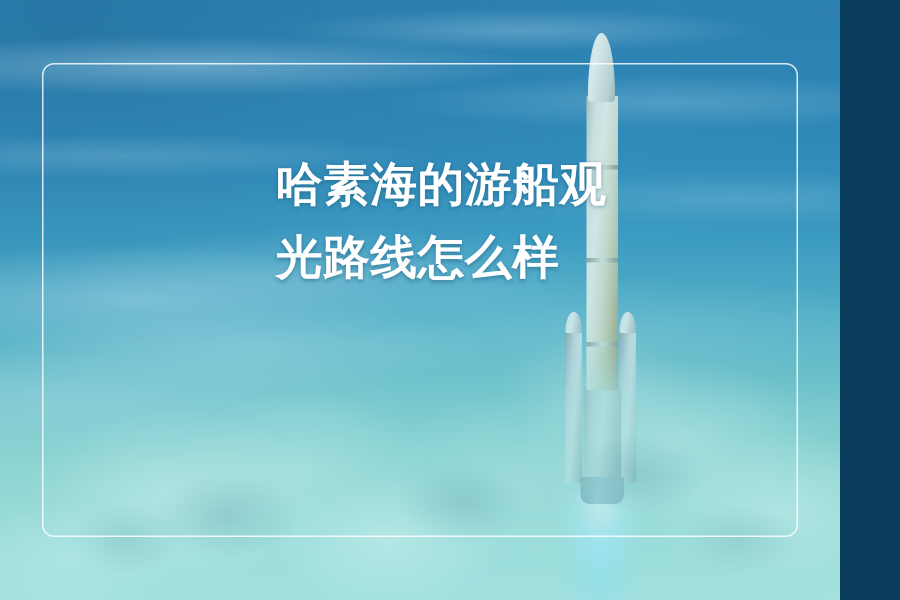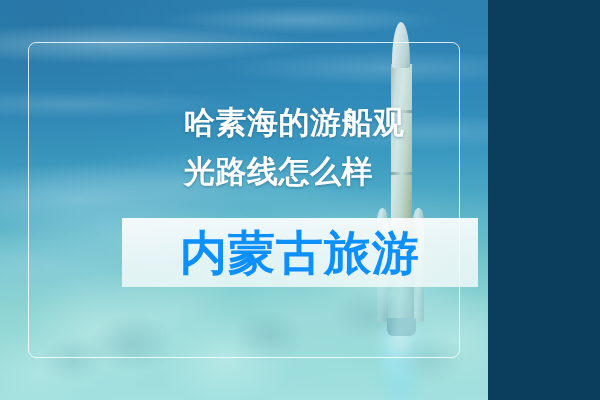--- a/index.html
+++ b/index.html
@@ -3,21 +3,21 @@
 <meta charset="utf-8">
 <style>
   html, body {
     margin: 0;
     padding: 0;
     background: #0b3d5c;
   }
 
   #banner {
     position: relative;
-    width: 488px;
+    width: 560px;
     height: 400px;
     overflow: hidden;
     font-family: "Liberation Sans", "DejaVu Sans", sans-serif;
     background: #7f1d1d;
   }
 
   
   .bg-layer {
     position: absolute;
     inset: 0;
@@ -282,18 +282,15 @@
   <div class="bg-layer bg-smokeshade"></div>
   <div class="bg-layer rkt-haze"></div>
 
   <div class="frame"></div>
 
   <div class="content">
 
     <div class="headline">哈素海的游船观
 光路线怎么样</div>
 
-    <div class="ribbon">
-      <div class="subhead">内蒙古旅游</div>
-    </div>
 
   </div>
 </div>
 
 </body></html>

